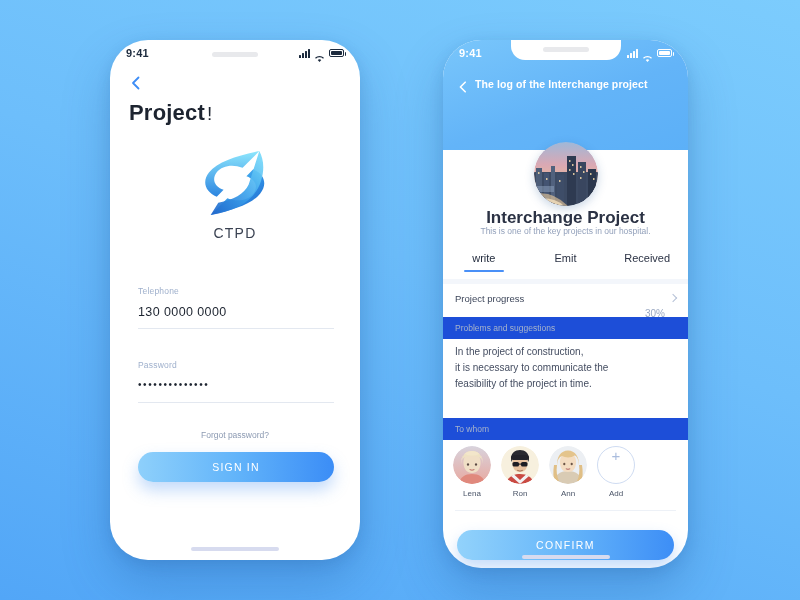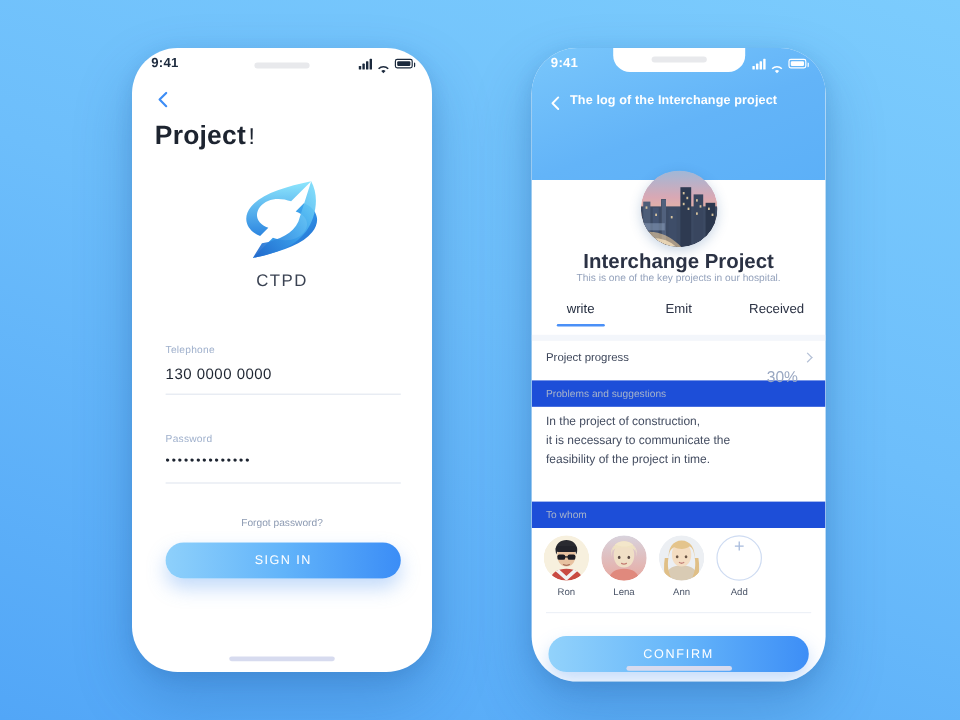--- a/index.html
+++ b/index.html
@@ -96,21 +96,21 @@
   .tab{flex:1;text-align:center;font-size:11px;color:#2b3244;position:relative;padding-bottom:8px;cursor:pointer;}
   .tab.active{color:#232c3e;}
   .tab.active:after{content:"";position:absolute;bottom:0;left:50%;transform:translateX(-50%);
     width:40px;height:2px;background:#4a90f7;border-radius:1px;}
 
   .sep{position:absolute;left:0;right:0;height:5px;background:#f3f6fb;z-index:4;}
 
   .row-progress{position:absolute;left:0;right:0;top:245px;height:26px;display:flex;align-items:center;
     padding:0 12px;box-sizing:border-box;z-index:5;cursor:pointer;}
   .row-progress .rp-label{font-size:9.5px;color:#3d465a;flex:1;}
-  .row-progress .rp-val{font-size:13px;color:#9aa8c2;margin-right:5px;margin-top:30px;}
+  .row-progress .rp-val{font-size:10px;color:#9aa8c2;margin-right:5px;margin-top:30px;}
   .chev{width:5px;height:5px;border-right:1.2px solid #b4c0d6;border-top:1.2px solid #b4c0d6;transform:rotate(45deg);}
 
   .band{position:absolute;left:0;right:0;background:#1d4ed8;z-index:4;}
   .band .bt{position:absolute;left:12px;top:50%;transform:translateY(-50%);font-size:8.5px;color:#a6b3cb;}
   #band-problems{top:277px;height:22px;}
   #band-towhom{top:378px;height:22px;}
 
   .body-text{position:absolute;left:12px;right:12px;top:304px;font-size:10px;line-height:16px;
     color:#444d61;z-index:5;}
 
@@ -318,45 +318,20 @@
 
     <div class="band" id="band-towhom">
       <span class="bt">To whom</span>
     </div>
 
     <div class="people">
       <div class="person">
         <span class="pav">
           <svg viewBox="0 0 38 38" width="38" height="38">
             <defs>
-                <clipPath id="c2">
-                  <circle cx="19" cy="19" r="19"></circle>
-                </clipPath>
-              </defs>
-            <g clip-path="url(#c2)">
-              <rect width="38" height="38" fill="#f7f0de"></rect>
-              <path d="M19 8c6 0 8 5 7.5 10-0.5 5-3 8-7.5 8s-7-3-7.5-8C11 13 13 8 19 8Z" fill="#e8c2a0"></path>
-              <path d="M10 13c0-6 4-9 9-9s9 3 9 9c0 2-1 3-1 3 0-4-3-6-8-6s-8 2-8 6c0 0-1-1-1-3Z" fill="#2a2a30"></path>
-              <rect x="10" y="9" width="18" height="5" rx="2.5" fill="#23232a"></rect>
-              <rect x="11.5" y="16" width="6.5" height="4.5" rx="1.6" fill="#1d1d24"></rect>
-              <rect x="20" y="16" width="6.5" height="4.5" rx="1.6" fill="#1d1d24"></rect>
-              <rect x="17.6" y="17.6" width="2.8" height="1" fill="#1d1d24"></rect>
-              <path d="M16.5 24.5q2.5 1.4 5 0" stroke="#a8705a" stroke-width="1" fill="none" stroke-linecap="round"></path>
-              <path d="M5 38c1.5-7 7-10 14-10s12.5 3 14 10Z" fill="#c94a43"></path>
-              <path d="M13 28.5 19 34l6-5.5 3 1.5-9 8-9-8Z" fill="#f2f2f4"></path>
-            </g>
-          </svg>
-        </span>
-        <div class="pname">Ron</div>
-      </div>
-
-      <div class="person">
-        <span class="pav">
-          <svg viewBox="0 0 38 38" width="38" height="38">
-            <defs>
                 <clipPath id="c1">
                   <circle cx="19" cy="19" r="19"></circle>
                 </clipPath>
             <linearGradient id="lb" x1="0" y1="0" x2="0" y2="1">
                   <stop offset="0" stop-color="#d8d3dd"></stop>
                   <stop offset="1" stop-color="#e8a9a0"></stop>
                 </linearGradient>
               </defs>
             <g clip-path="url(#c1)">
               <rect width="38" height="38" fill="url(#lb)"></rect>
@@ -364,20 +339,45 @@
               <path d="M9 16c0-8 5-11 10-11s10 3 10 11c0-5-4-6-10-6s-10 1-10 6Z" fill="#efe2c2"></path>
               <path d="M8.5 18c0-10 5-13 10.5-13S29.5 8 29.5 18c.7-6-1-9-4-10-2 2-10 2-13 0-3 1-4.7 4-4 10Z" fill="#f3e6ca"></path>
               <ellipse cx="15" cy="18.5" rx="1.1" ry="1.3" fill="#5b4a44"></ellipse>
               <ellipse cx="23" cy="18.5" rx="1.1" ry="1.3" fill="#5b4a44"></ellipse>
               <path d="M17 23.5q2 1.2 4 0" stroke="#c47d73" stroke-width="1.1" fill="none" stroke-linecap="round"></path>
               <path d="M6 38c1-7 6-10 13-10s12 3 13 10Z" fill="#e0897d"></path>
             </g>
           </svg>
         </span>
         <div class="pname">Lena</div>
+      </div>
+
+      <div class="person">
+        <span class="pav">
+          <svg viewBox="0 0 38 38" width="38" height="38">
+            <defs>
+                <clipPath id="c2">
+                  <circle cx="19" cy="19" r="19"></circle>
+                </clipPath>
+              </defs>
+            <g clip-path="url(#c2)">
+              <rect width="38" height="38" fill="#f7f0de"></rect>
+              <path d="M19 8c6 0 8 5 7.5 10-0.5 5-3 8-7.5 8s-7-3-7.5-8C11 13 13 8 19 8Z" fill="#e8c2a0"></path>
+              <path d="M10 13c0-6 4-9 9-9s9 3 9 9c0 2-1 3-1 3 0-4-3-6-8-6s-8 2-8 6c0 0-1-1-1-3Z" fill="#2a2a30"></path>
+              <rect x="10" y="9" width="18" height="5" rx="2.5" fill="#23232a"></rect>
+              <rect x="11.5" y="16" width="6.5" height="4.5" rx="1.6" fill="#1d1d24"></rect>
+              <rect x="20" y="16" width="6.5" height="4.5" rx="1.6" fill="#1d1d24"></rect>
+              <rect x="17.6" y="17.6" width="2.8" height="1" fill="#1d1d24"></rect>
+              <path d="M16.5 24.5q2.5 1.4 5 0" stroke="#a8705a" stroke-width="1" fill="none" stroke-linecap="round"></path>
+              <path d="M5 38c1.5-7 7-10 14-10s12.5 3 14 10Z" fill="#c94a43"></path>
+              <path d="M13 28.5 19 34l6-5.5 3 1.5-9 8-9-8Z" fill="#f2f2f4"></path>
+            </g>
+          </svg>
+        </span>
+        <div class="pname">Ron</div>
       </div>
 
       <div class="person">
         <span class="pav">
           <svg viewBox="0 0 38 38" width="38" height="38">
             <defs>
                 <clipPath id="c3">
                   <circle cx="19" cy="19" r="19"></circle>
                 </clipPath>
               </defs>

